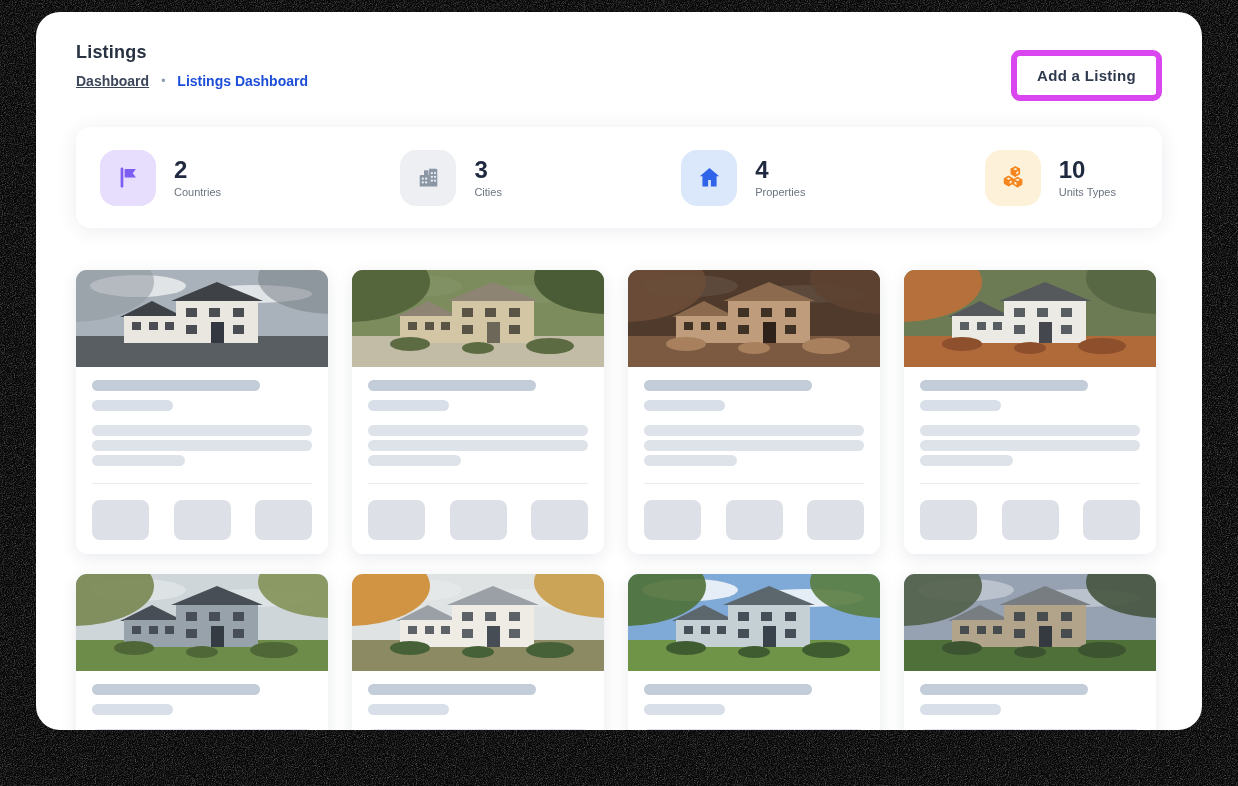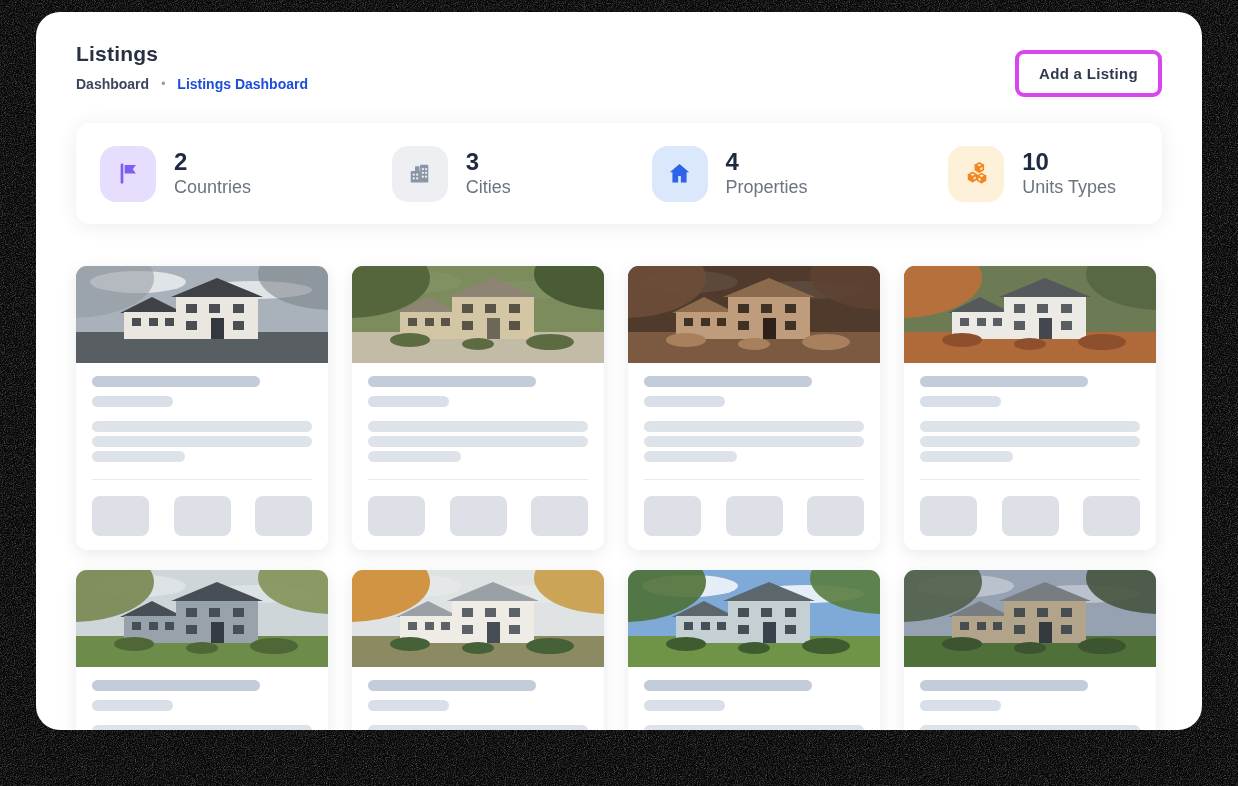--- a/index.html
+++ b/index.html
@@ -14,49 +14,49 @@
   .app-surface {
     position: absolute; left: 36px; top: 12px;
     width: 1166px; height: 718px;
     background: #ffffff; border-radius: 24px;
     overflow: hidden; z-index: 1;
     padding: 30px 40px 0 40px;
   }
 
   
   .page-header { display: flex; justify-content: space-between; align-items: flex-start; }
-  .page-title { font-size: 21px; font-weight: 700; color: #273142; letter-spacing: 0.2px; }
+  .page-title { font-size: 18px; font-weight: 700; color: #273142; letter-spacing: 0.2px; }
   .breadcrumb { margin-top: 10px; display: flex; align-items: center; gap: 12px; font-size: 14px; }
-  .crumb-current { color: #3c465a; font-weight: 700; }
+  .crumb-current { color: #3c465a; font-weight: 700; text-decoration: underline; }
   .crumb-sep { color: #8c9ab3; font-size: 12px; }
   .crumb-section { color: #1d4ed8; font-weight: 600; }
   .add-btn {
     margin-top: 8px;
-    background: #fff; border: 4px solid #d946ef; border-radius: 9px;
+    background: #fff; border: 6px solid #d946ef; border-radius: 9px;
     padding: 11px 20px; font-size: 15px; font-weight: 600; color: #2f3a4e;
     font-family: inherit; letter-spacing: 0.3px; cursor: pointer;
   }
 
   
   .stats-bar {
     margin-top: 26px; height: 101px;
     background: #fff; border-radius: 14px;
     box-shadow: 0 2px 20px rgba(35,48,77,0.09);
     display: flex; align-items: center; justify-content: space-between;
     padding: 0 46px 0 24px;
   }
   .stat { display: flex; align-items: center; gap: 18px; }
   .stat-tile {
     width: 56px; height: 56px; border-radius: 16px;
     background: var(--tile_bg, #eef0f4); color: var(--icon_color, #8e99a8);
     display: flex; align-items: center; justify-content: center; flex: none;
   }
   .stat-tile svg { width: 27px; height: 27px; }
   .stat-value { font-size: 24px; font-weight: 700; color: #1f2940; line-height: 1.05; }
-  .stat-label { font-size: 18px; color: #6b7480; margin-top: 3px; }
+  .stat-label { font-size: 11px; color: #6b7480; margin-top: 3px; }
 
   
   .cards-grid {
     margin-top: 42px;
     display: grid; grid-template-columns: repeat(4, 252px);
     column-gap: 24px; row-gap: 20px;
   }
   .card {
     width: 252px; background: #fff; border-radius: 11px;
     box-shadow: 0 4px 16px rgba(35,48,77,0.10);

